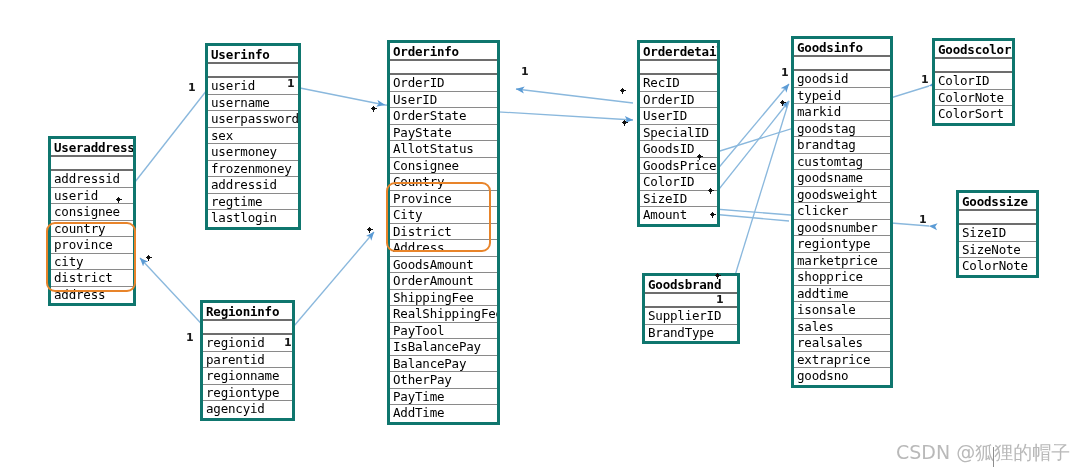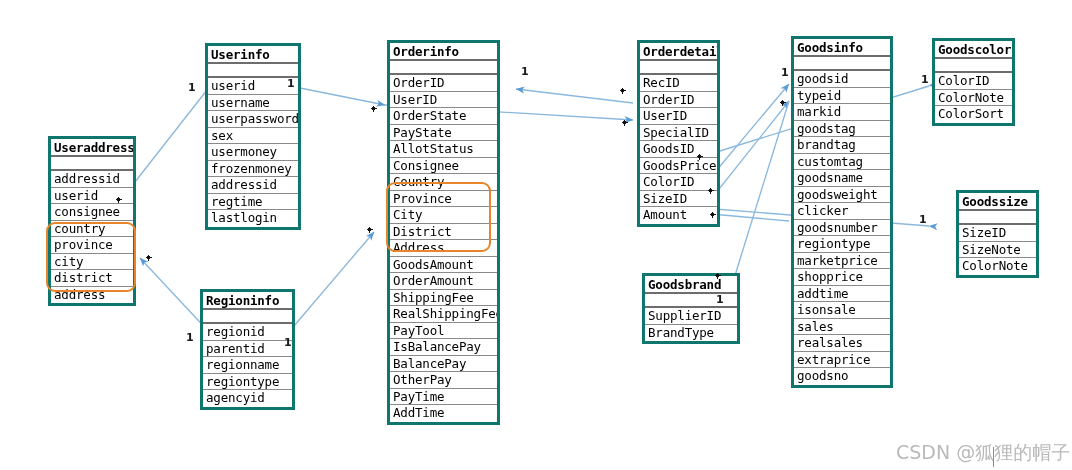--- a/index.html
+++ b/index.html
@@ -178,21 +178,21 @@
         <div class="ent-field">userid</div>
         <div class="ent-field">username</div>
         <div class="ent-field">userpassword</div>
         <div class="ent-field">sex</div>
         <div class="ent-field">usermoney</div>
         <div class="ent-field">frozenmoney</div>
         <div class="ent-field">addressid</div>
         <div class="ent-field">regtime</div>
         <div class="ent-field">lastlogin</div>
       </div>
-      <div class="entity" style="left: 200px; top: 289px; width: 95px;">
+      <div class="entity" style="left: 200px; top: 300px; width: 95px;">
         <div class="ent-title">Regioninfo</div>
         <div class="ent-spacer"></div>
         <div class="ent-field">regionid</div>
         <div class="ent-field">parentid</div>
         <div class="ent-field">regionname</div>
         <div class="ent-field">regiontype</div>
         <div class="ent-field">agencyid</div>
       </div>
       <div class="entity" style="left: 387px; top: 40px; width: 113px;">
         <div class="ent-title">Orderinfo</div>

